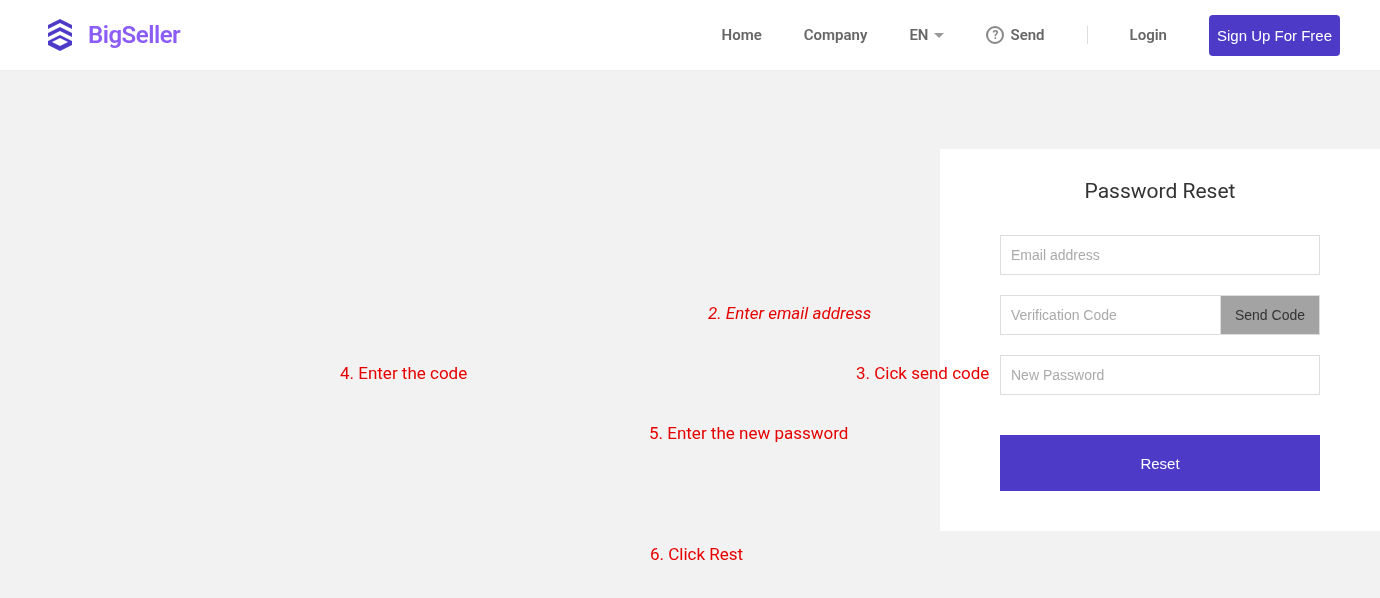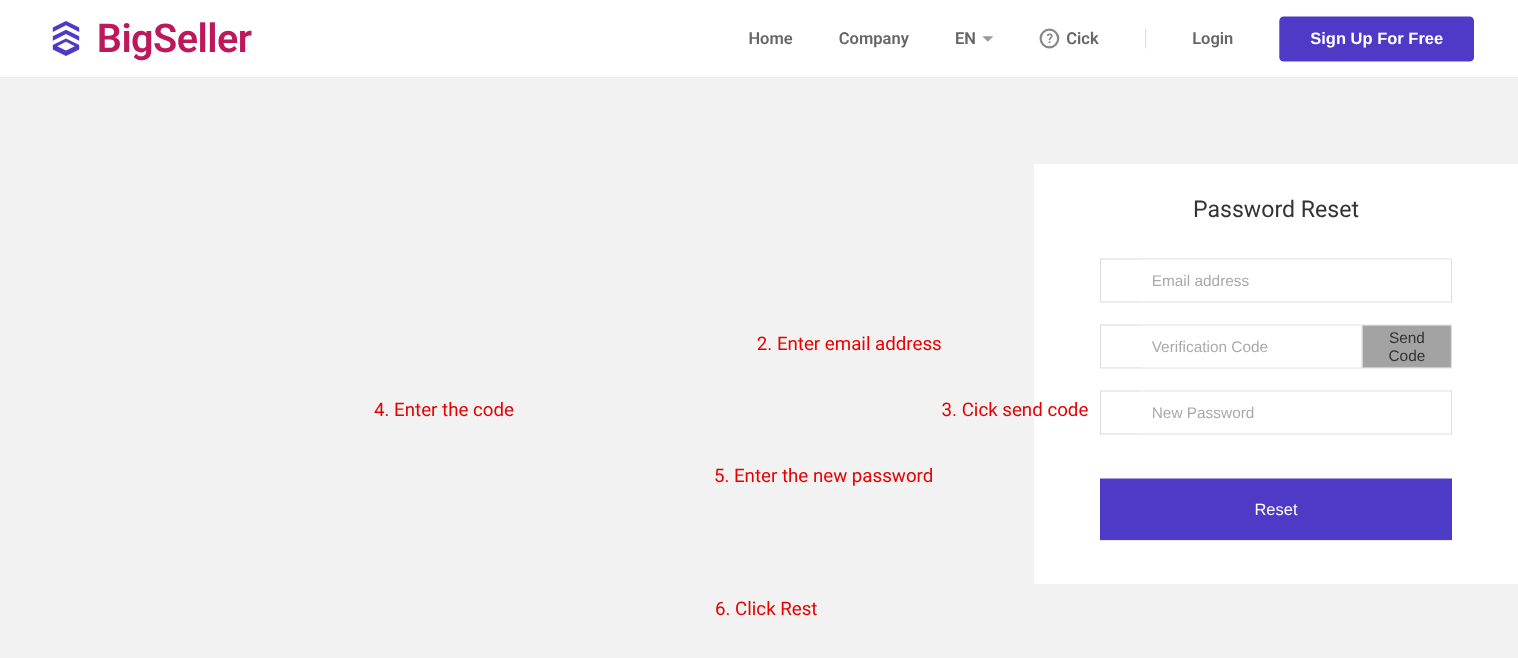--- a/index.html
+++ b/index.html
@@ -27,23 +27,23 @@
     .logo {
       display: flex;
       align-items: center;
       gap: 8px;
     }
     .logo-icon {
       width: 40px;
       height: 40px;
     }
     .logo-text {
-      font-size: 36px;
-      font-weight: 600;
-      color: #be185d;
+      font-size: 24px;
+      font-weight: 600;
+      color: #8b5cf6;
       letter-spacing: -0.5px;
     }
     .nav {
       display: flex;
       align-items: center;
       gap: 42px;
     }
     .nav-link {
       color: #666;
       font-size: 15px;
@@ -89,23 +89,23 @@
     }
     .divider {
       width: 1px;
       height: 18px;
       background: #ddd;
     }
     .signup-btn {
       background: #4d3bc7;
       color: #fff;
       border: none;
-      padding: 12px 28px;
-      font-size: 15px;
-      font-weight: 700;
+      padding: 12px 8px;
+      font-size: 15px;
+      font-weight: 400;
       border-radius: 4px;
       cursor: pointer;
     }
     .main {
       display: flex;
       justify-content: flex-end;
       padding-top: 78px;
       position: relative;
     }
     .card {
@@ -120,21 +120,20 @@
       font-weight: 400;
       margin-bottom: 32px;
     }
     .form-group {
       margin-bottom: 20px;
     }
     .input-wrap {
       display: flex;
       border: 1px solid #ddd;
       height: 40px;
-      padding-left: 36px;
     }
     .text-input {
       flex: 1;
       border: none;
       padding: 0 10px;
       font-size: 14px;
       color: #333;
       outline: none;
     }
     .text-input::placeholder {
@@ -158,21 +157,21 @@
       font-size: 15px;
       cursor: pointer;
       margin-top: 20px;
     }
     .annotation {
       position: absolute;
       color: #e60000;
       font-size: 17px;
       white-space: nowrap;
     }
-    .ann-2 { top: 232px; left: 688px; }
+    .ann-2 { top: 232px; left: 708px; font-style: italic; }
     .ann-3 { top: 292px; left: 856px; }
     .ann-4 { top: 292px; left: 340px; }
     .ann-5 { top: 352px; left: 649px; }
     .ann-6 { top: 473px; left: 650px; }
   </style>
 </head>
 <body>
 
 <div class="header">
   <div class="logo">
@@ -185,21 +184,21 @@
   </div>
   <div class="nav">
     <span class="nav-link">Home</span>
     <span class="nav-link">Company</span>
     <div class="lang-select">
       <span>EN</span>
       <span class="chevron-down"></span>
     </div>
     <div class="help-link">
       <span class="help-icon">?</span>
-      <span>Cick</span>
+      <span>Send</span>
     </div>
     <span class="divider"></span>
     <span class="nav-link">Login</span>
     <button class="signup-btn">Sign Up For Free</button>
   </div>
 </div>
 
 <div class="main">
   <div class="card">
     <h2 class="card-title">Password Reset</h2>

